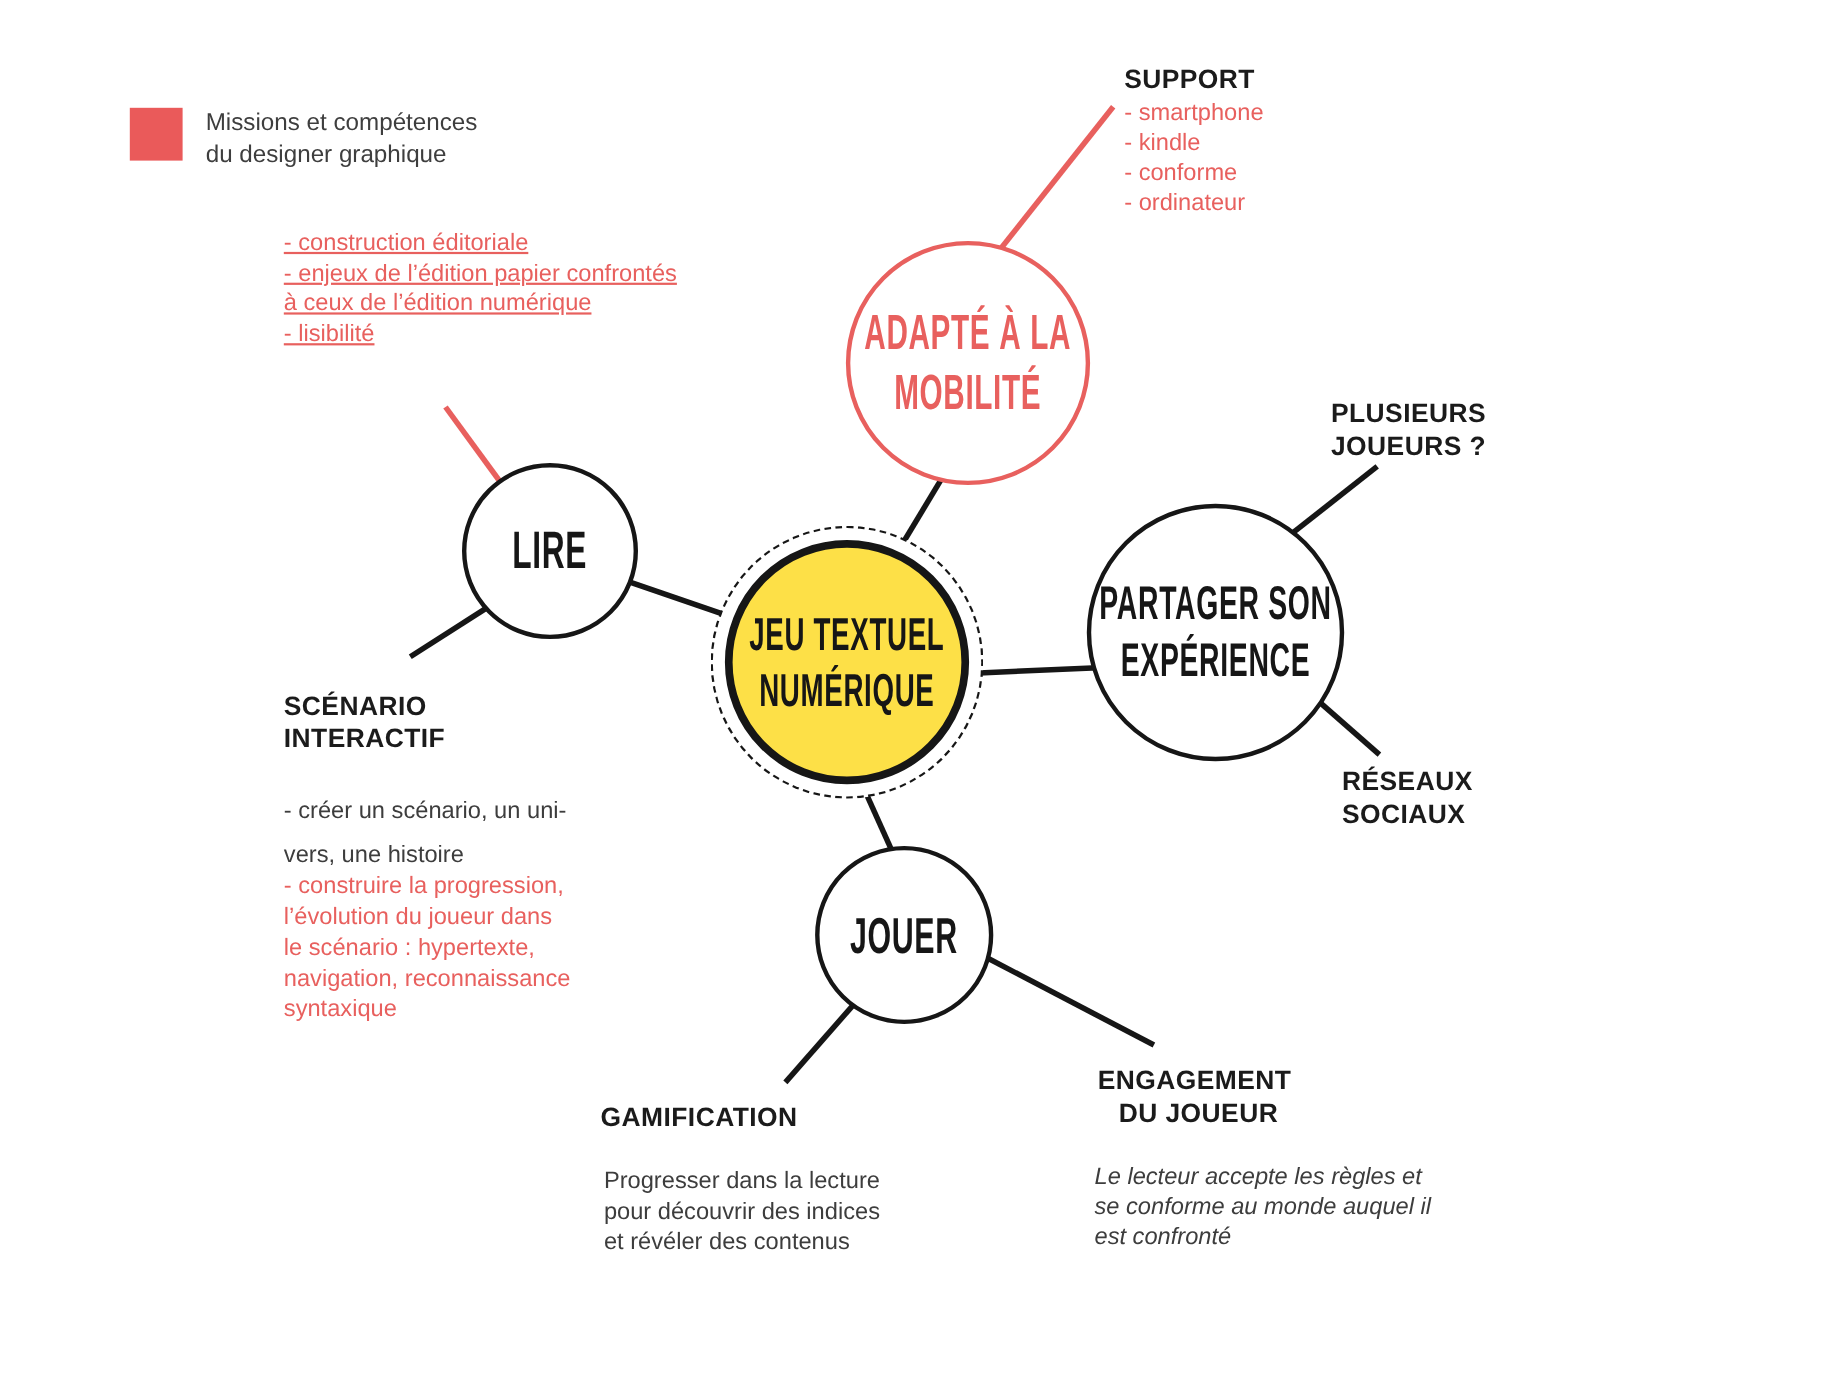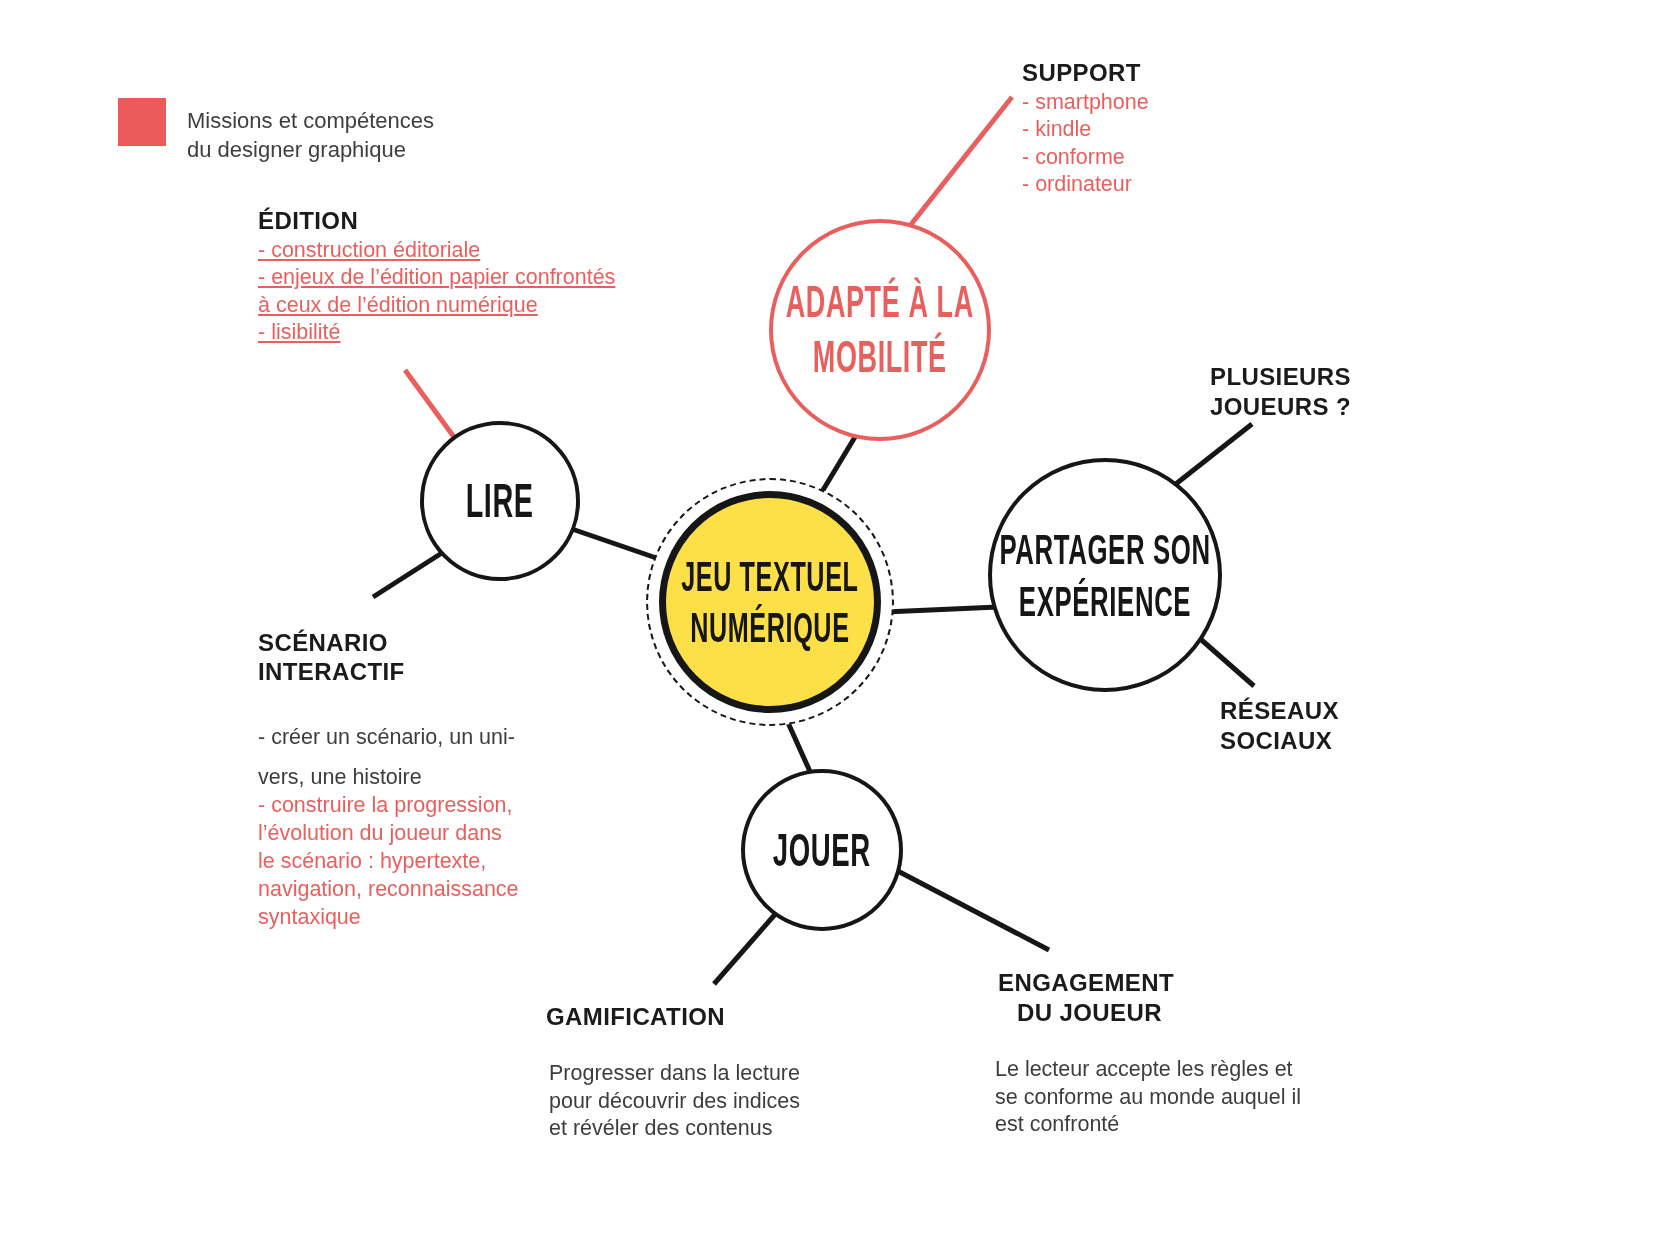--- a/index.html
+++ b/index.html
@@ -38,37 +38,36 @@
     <line x1="445" y1="551" x2="373" y2="597" stroke="#161616" stroke-width="5"></line>
     <line x1="885" y1="612" x2="998" y2="607" stroke="#161616" stroke-width="5"></line>
     <line x1="1172" y1="487" x2="1252" y2="424" stroke="#161616" stroke-width="5"></line>
     <line x1="1197" y1="636" x2="1254" y2="686" stroke="#161616" stroke-width="5"></line>
     <line x1="785" y1="716" x2="812" y2="776" stroke="#161616" stroke-width="5"></line>
     <line x1="778" y1="911" x2="714" y2="984" stroke="#161616" stroke-width="5"></line>
     <line x1="892" y1="868" x2="1049" y2="950" stroke="#161616" stroke-width="5"></line>
   </svg>
 
   <div class="legend-square" style="left:118px;top:98px;width:48px;height:48px;background:#ea5a5a;"></div>
-  <div class="block body-l" style="left:187px;top:97px;font-size:22px;line-height:28.5px;color:#3e3e3e;margin-top:10px;">
+  <div class="block body-l" style="left:187px;top:97px;font-size:22px;line-height:28.5px;color:#3e3e3e;">
     <div>Missions et compétences</div>
     <div>du designer graphique</div>
   </div>
 
   <div class="block" style="left:1022px;top:58px;">
     <div class="h red-t">SUPPORT</div>
     <div class="body-l red-t" style="margin-top:1px;">
       <div>- smartphone</div>
       <div>- kindle</div>
       <div>- conforme</div>
       <div>- ordinateur</div>
     </div>
   </div>
 
   <div class="block" style="left:258px;top:206px;">
-    <div class="h red-t">ÉDITION</div>
     <div class="body-l red-t" style="margin-top:1px;text-decoration:underline;">
       <div>- construction éditoriale</div>
       <div>- enjeux de l’édition papier confrontés</div>
       <div>à ceux de l’édition numérique</div>
       <div>- lisibilité</div>
     </div>
   </div>
 
   <div class="node" style="left:769px;top:219px;width:222px;height:222px;border:4px solid #e8605e;">
     <div class="node-label red-t" style="font-size:45px;">
@@ -130,19 +129,19 @@
   <div class="block body-l dark-t" style="left:549px;top:1048px;">
     <div>Progresser dans la lecture</div>
     <div>pour découvrir des indices</div>
     <div>et révéler des contenus</div>
   </div>
 
   <div class="block h" style="left:998px;top:968px;">
     <div>ENGAGEMENT</div>
     <div style="padding-left:19px;">DU JOUEUR</div>
   </div>
-  <div class="block body-l dark-t" style="left:995px;top:1044px;">
+  <div class="block body-l dark-t" style="left:995px;top:1044px;font-style:italic;">
     <div>Le lecteur accepte les règles et</div>
     <div>se conforme au monde auquel il</div>
     <div>est confronté</div>
   </div>
 
 </div>
 
 </body></html>

